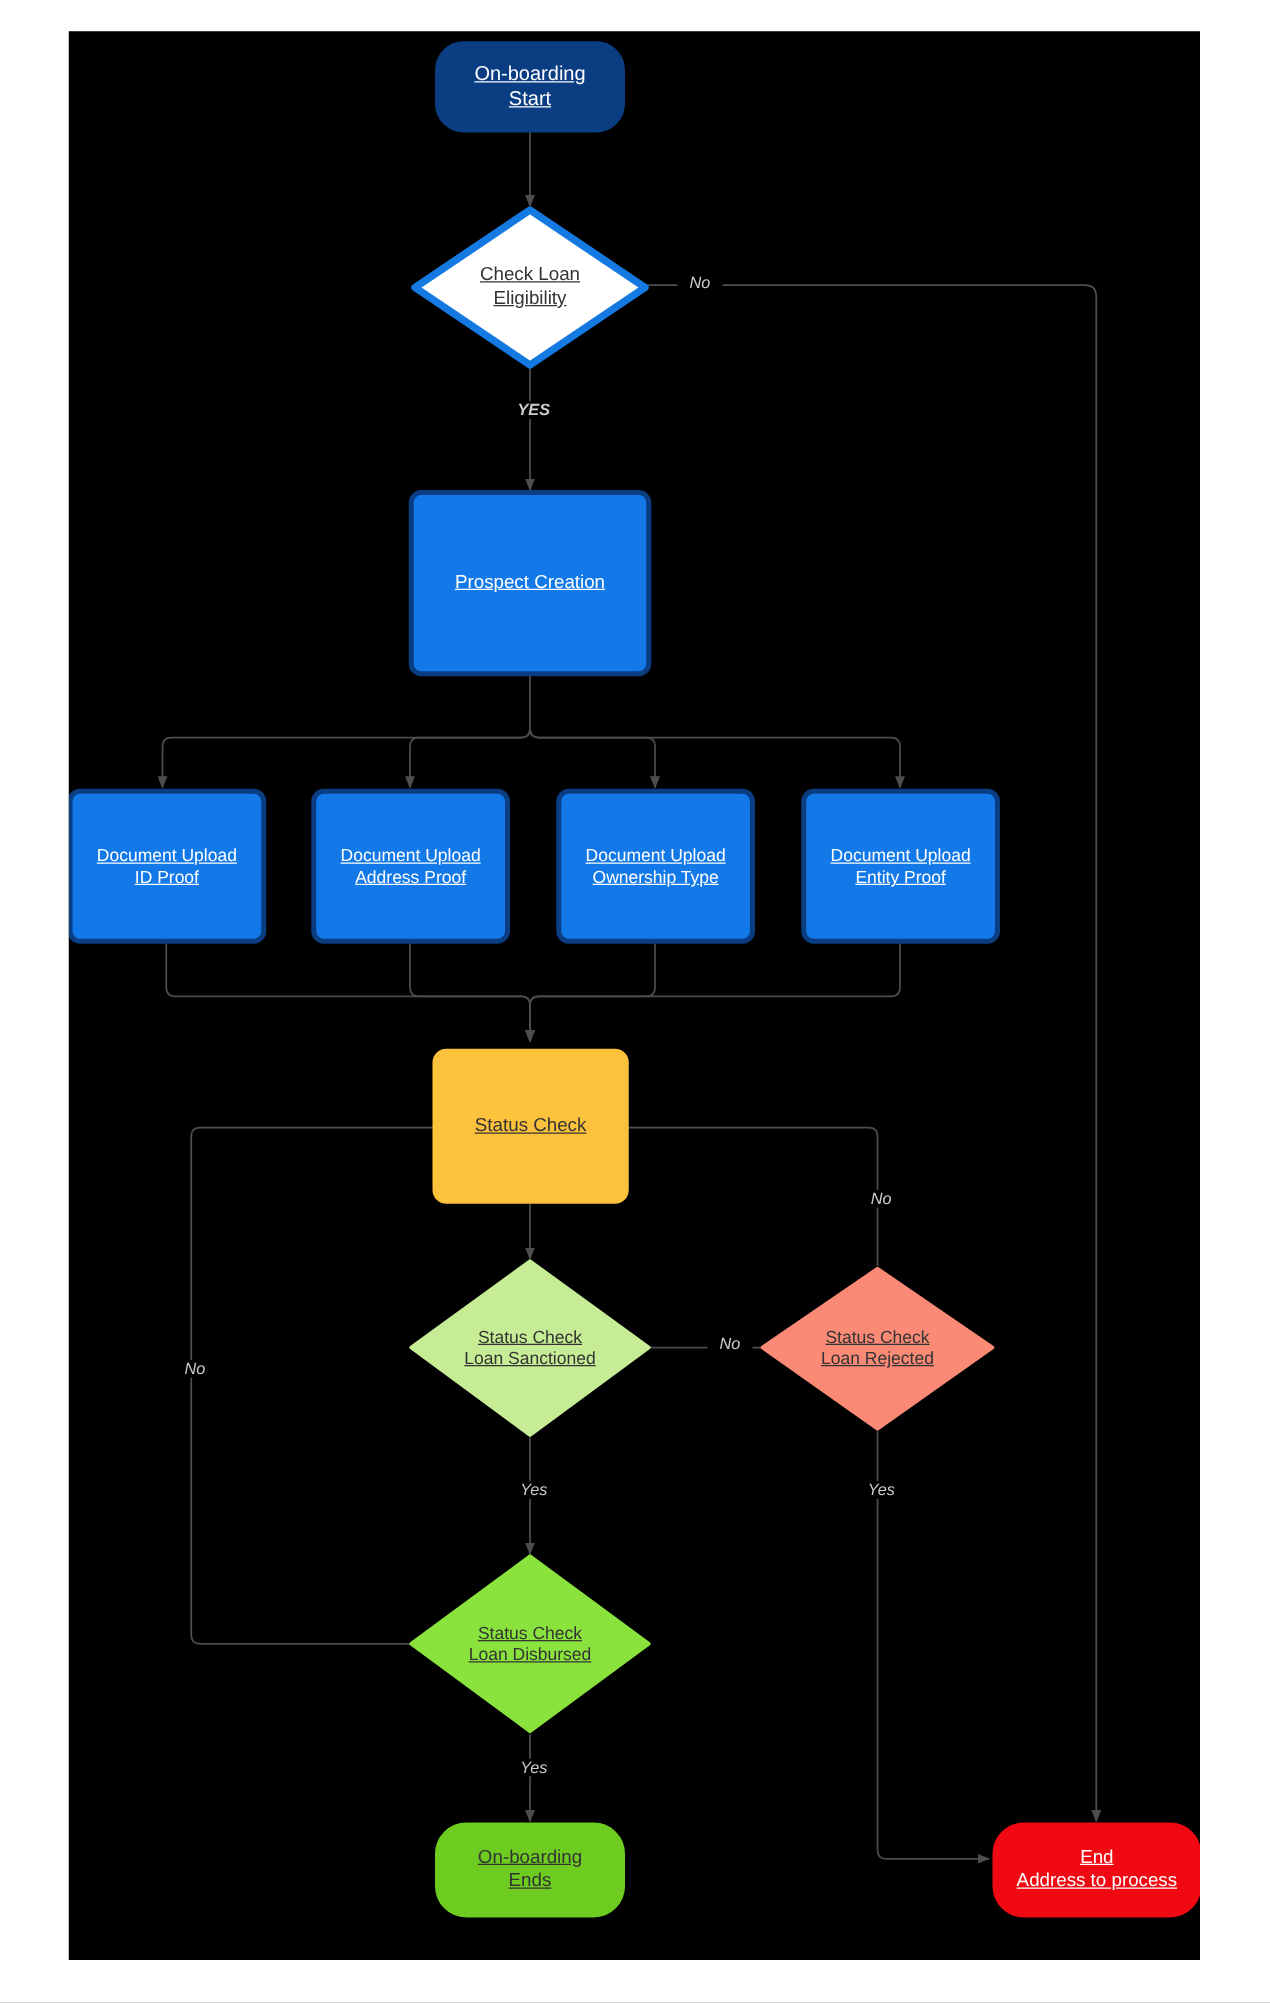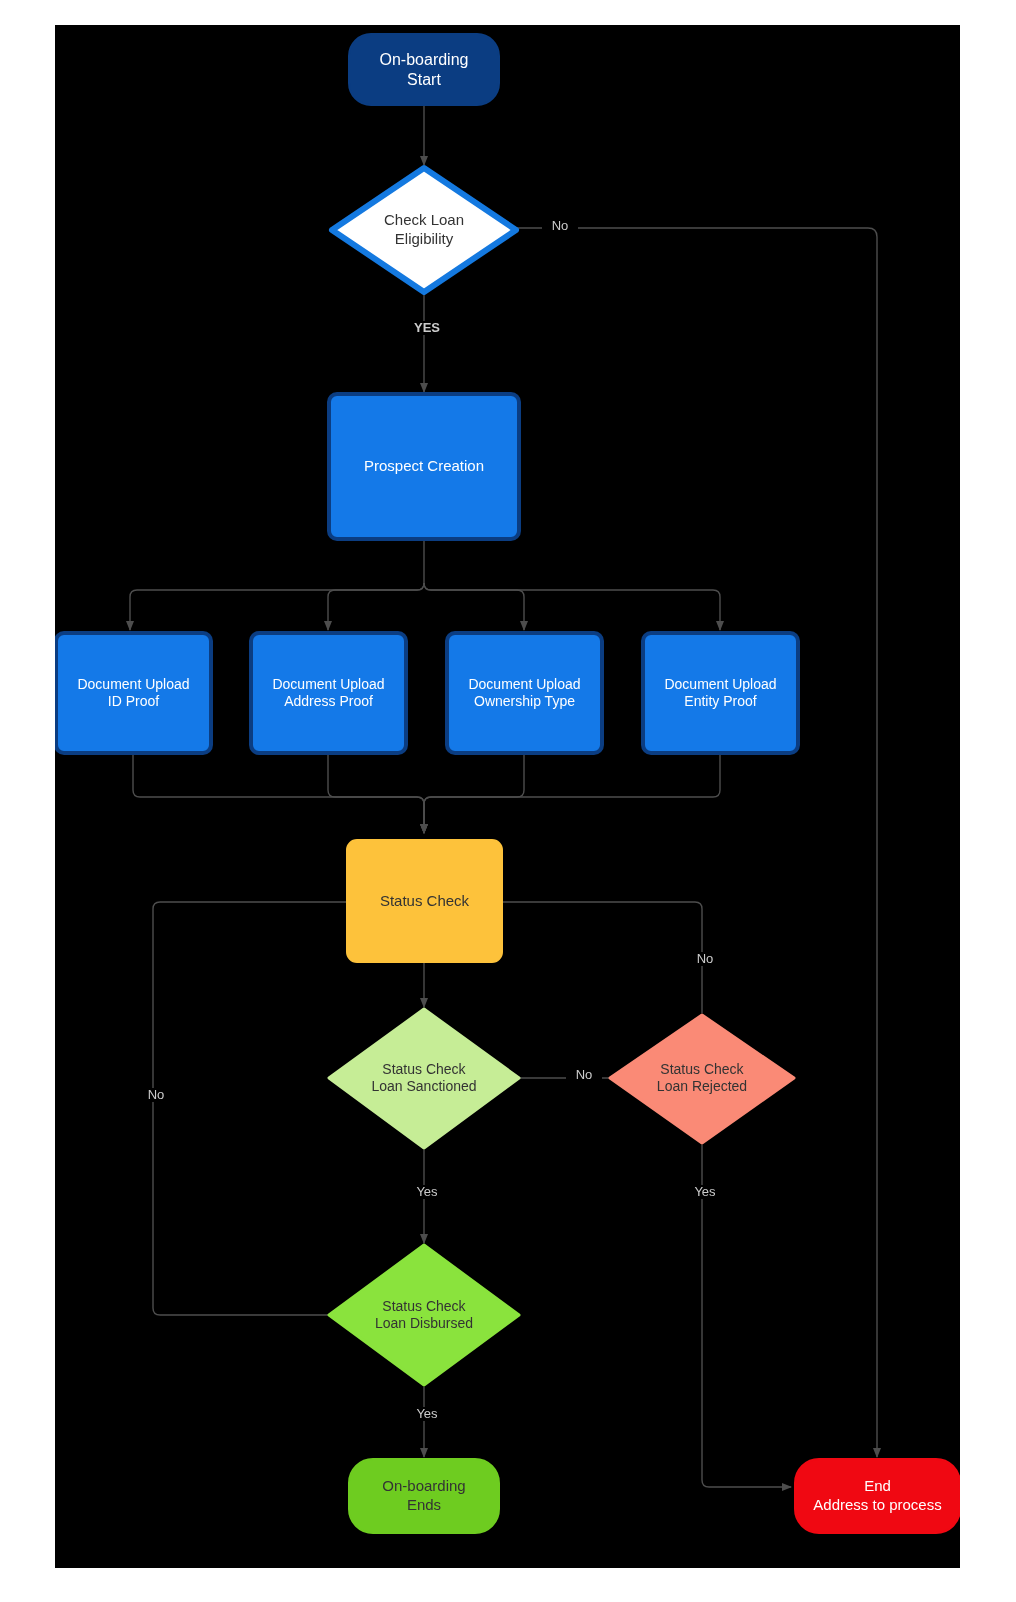--- a/index.html
+++ b/index.html
@@ -36,29 +36,31 @@
   }
   .node-label {
     position: absolute;
     display: flex;
     align-items: center;
     justify-content: center;
     text-align: center;
     line-height: 1.25;
     pointer-events: none;
     white-space: pre-line;
+    text-decoration: underline;
   }
   .edge-label {
     position: absolute;
     color: #cccccc;
     font-size: 13px;
     text-align: center;
     background: #000000;
     padding: 0 3px;
     line-height: 1.1;
+    font-style: italic;
   }
   .edge-label.bold { font-weight: bold; }
 </style>
 </head>
 <body>
 
 <div id="page">
   <div id="canvas">
 
     <svg id="flow-svg" viewBox="0 0 905 1543">

